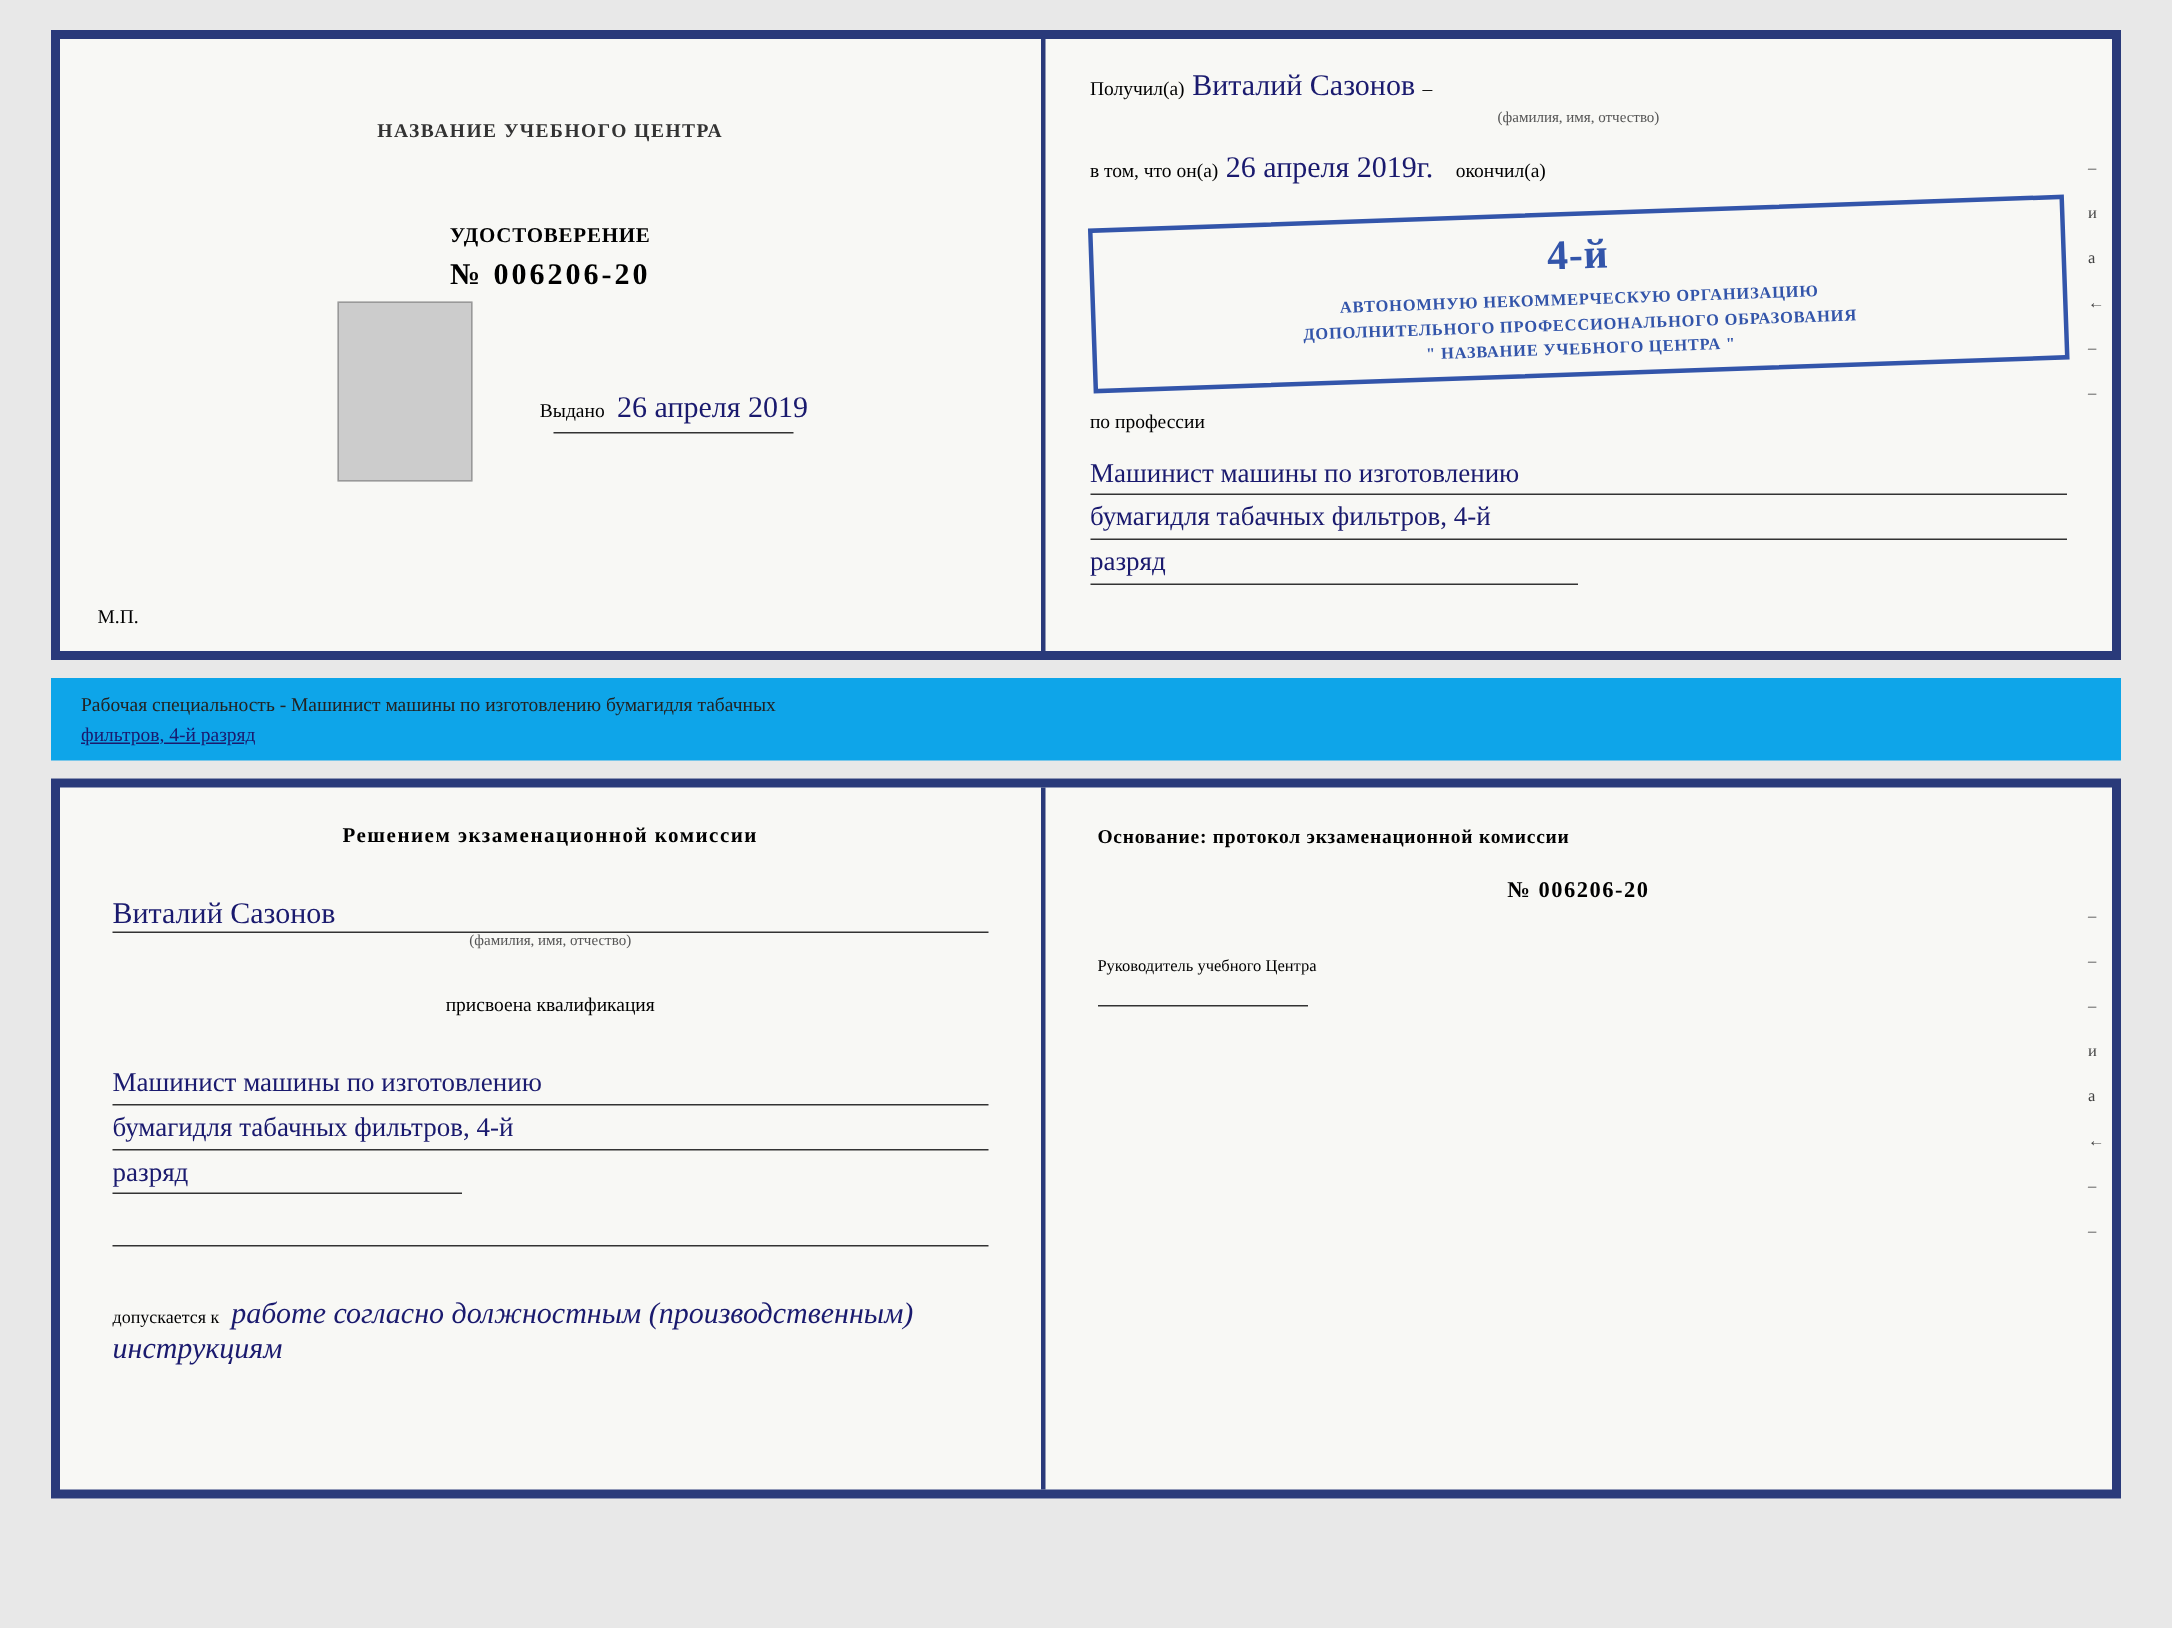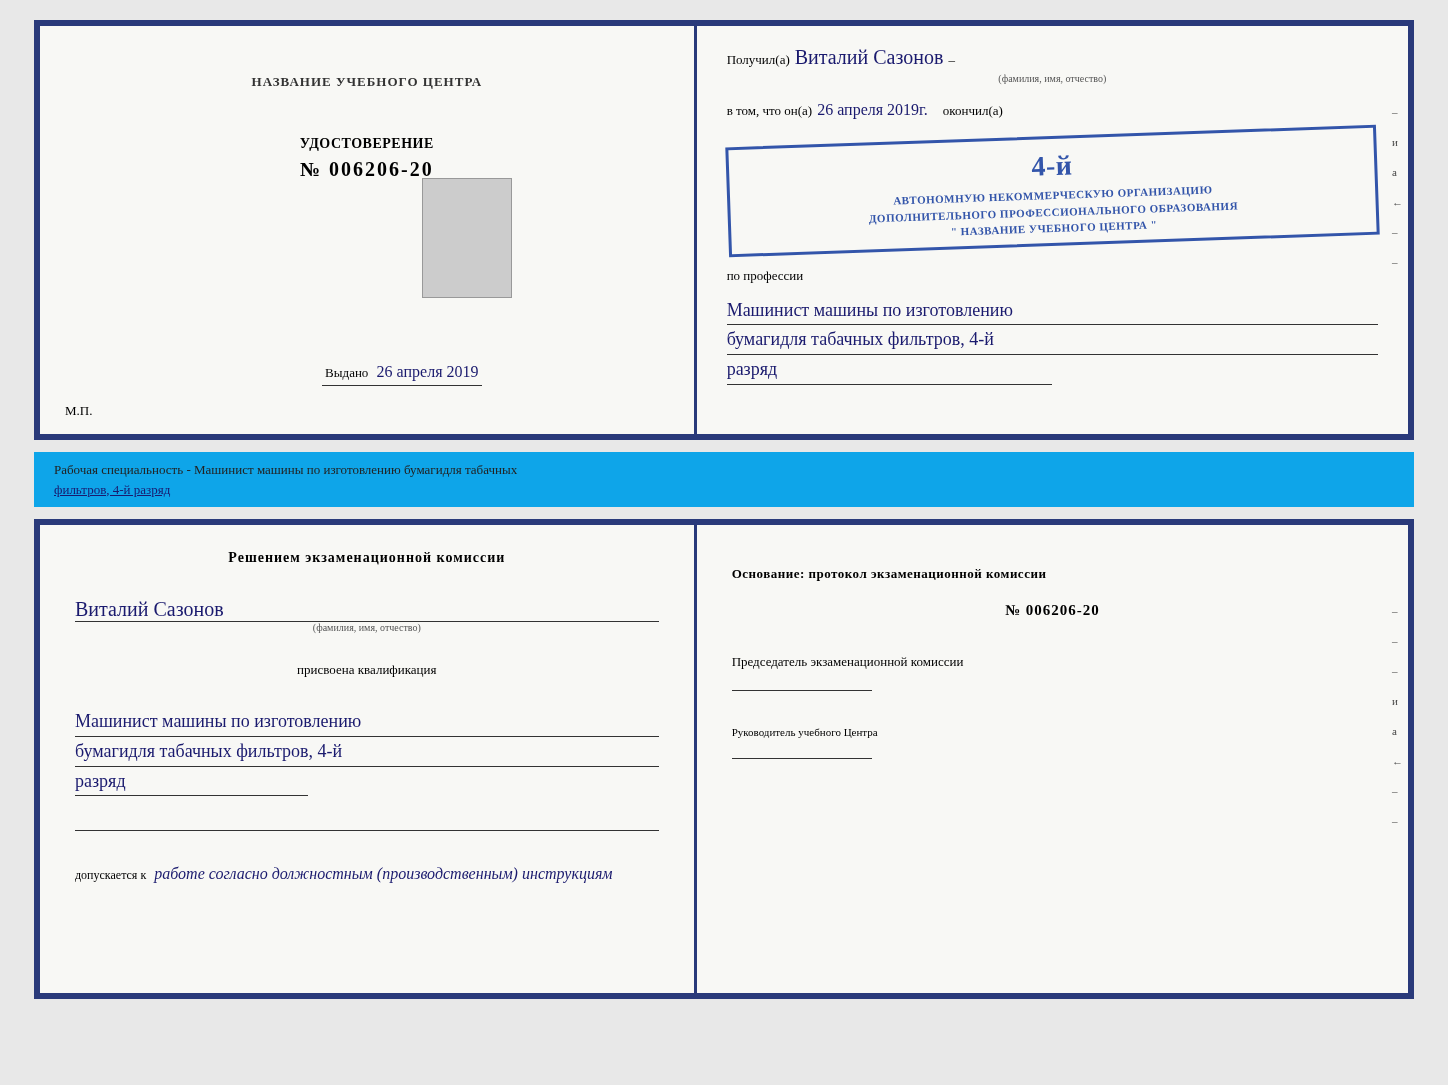--- a/index.html
+++ b/index.html
@@ -100,21 +100,21 @@
 
     .handwritten {
       font-family: 'Segoe Script', 'Brush Script MT', cursive;
       color: #1a1a6e;
       font-size: 20px;
     }
 
     .handwritten-sm {
       font-family: 'Segoe Script', 'Brush Script MT', cursive;
       color: #1a1a6e;
-      font-size: 16px;
+      font-size: 20px;
     }
 
     .sub-label {
       font-size: 10px;
       color: #555;
       text-align: center;
       display: block;
     }
 
     .in-fact-line {
@@ -214,21 +214,20 @@
 
     .allowed-text {
       font-size: 12px;
       margin-top: 15px;
     }
 
     .basis-text {
       font-size: 13px;
       letter-spacing: 0.5px;
       font-weight: bold;
-      margin-top: 16px;
     }
 
     .number-line {
       font-size: 15px;
       font-weight: bold;
       letter-spacing: 1px;
       margin-top: 5px;
     }
 
     .date-line {
@@ -258,21 +257,21 @@
 <div class="top-document">
 
   <div class="doc-left">
     <div class="center-label">НАЗВАНИЕ УЧЕБНОГО ЦЕНТРА</div>
 
     <div style="display:flex; flex-direction:column; align-items:center; gap:6px;">
       <div class="certificate-title">УДОСТОВЕРЕНИЕ</div>
       <div class="cert-number">№ 006206-20</div>
     </div>
 
-    <div style="display:flex; align-items:flex-end; gap:5px; margin-top:20px;flex-direction:column;">
+    <div style="display:flex; align-items:flex-start; gap:5px; margin-top:20px;">
       <div class="photo-placeholder" style="position:relative; width:90px; height:120px;"></div>
       <div style="display:flex; flex-direction:column; align-items:center; gap:4px; margin-left: 70px;">
         <div class="issued-line">
           <span>Выдано</span>
           <span class="handwritten-sm" style="margin-left:5px;">26 апреля 2019</span>
         </div>
         <div style="border-bottom:1px solid #333; width:160px;"></div>
       </div>
     </div>
 
@@ -354,24 +353,20 @@
       <span class="handwritten-sm" style="margin-left:5px; font-style:italic;">работе согласно должностным (производственным) инструкциям</span>
     </div>
   </div>
 
   <div class="bottom-right">
     <div class="basis-text">Основание: протокол экзаменационной  комиссии</div>
 
     <div class="number-line" style="text-align:center;">№  006206-20</div>
 
 
-    <div class="chairman-text" style="margin-top:20px;">
-      <span>Председатель экзаменационной комиссии</span>
-      <div class="sig-line"></div>
-    </div>
 
     <div class="director-text" style="margin-top:20px;">
       <span>Руководитель учебного Центра</span>
       <div class="sig-line"></div>
     </div>
 
     <div class="right-side-decorations">
       <span>–</span>
       <span>–</span>
       <span>–</span>

